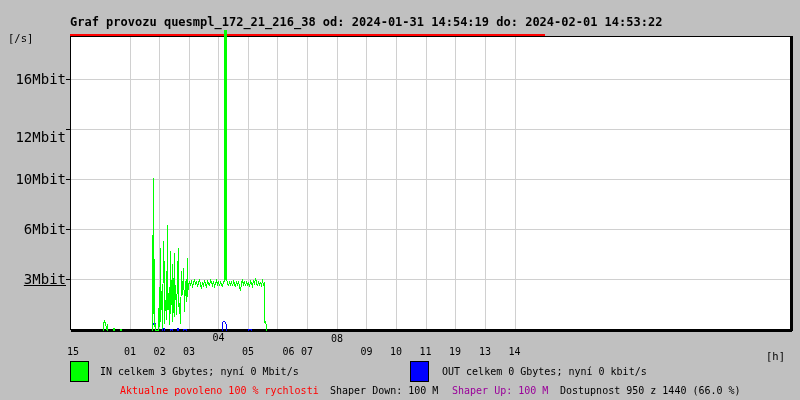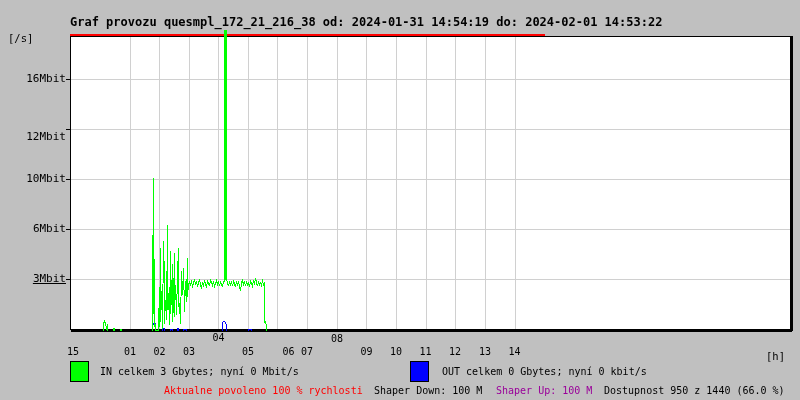--- a/index.html
+++ b/index.html
@@ -6,31 +6,31 @@
   body{
     width:800px;height:400px;
     background:#c0c0c0;
     font-family:"DejaVu Sans Mono","Liberation Mono",monospace;
     position:relative;overflow:hidden;
   }
   .abs{position:absolute;white-space:pre;}
   #title{left:70px;top:15px;font-size:12px;font-weight:bold;color:#000;letter-spacing:0;}
   #yunit{left:8px;top:32px;font-size:10.5px;color:#000;}
   #xunit{left:766px;top:350px;font-size:10.5px;color:#000;}
-  .ylab{width:58px;text-align:right;font-size:11px;color:#000;line-height:12px;}
+  .ylab{width:58px;text-align:right;font-size:14px;color:#000;line-height:12px;}
   .xlab{font-size:10px;color:#000;line-height:12px;transform:translateX(-50%);}
   .ytick{width:4px;height:1px;background:#000;}
   #chart{left:70px;top:30px;}
   .sw{width:19px;height:21px;border:1px solid #000;box-sizing:border-box;}
   #sw-in{left:70px;top:361px;}
   #sw-out{left:410px;top:361px;}
   .leg{font-size:10px;color:#000;line-height:12px;}
   #leg-in{left:100px;top:366px;}
   #leg-out{left:442px;top:366px;}
-  .st{font-size:10px;line-height:12px;margin-left:44px;}
+  .st{font-size:10px;line-height:12px;}
   #st-allowed{left:120px;top:385px;color:#ff0000;}
   #st-down{left:330px;top:385px;color:#000;}
   #st-up{left:452px;top:385px;color:#990099;}
   #st-avail{left:560px;top:385px;color:#000;}
 </style>
 </head>
 <body>
 
 <div id="title" class="abs">Graf provozu quesmpl_172_21_216_38 od: 2024-01-31 14:54:19 do: 2024-02-01 14:53:22</div>
 <div id="yunit" class="abs">[/s]</div>
@@ -56,21 +56,21 @@
     <div class="abs xlab" style="left: 159.5px; top: 346px;">02</div>
     <div class="abs xlab" style="left: 189px; top: 346px;">03</div>
     <div class="abs xlab" style="left: 218.5px; top: 332px;">04</div>
     <div class="abs xlab" style="left: 248px; top: 346px;">05</div>
     <div class="abs xlab" style="left: 277.5px; top: 346px; margin-left: 11px;">06</div>
     <div class="abs xlab" style="left: 307px; top: 346px;">07</div>
     <div class="abs xlab" style="left: 337px; top: 333px;">08</div>
     <div class="abs xlab" style="left: 366.5px; top: 346px;">09</div>
     <div class="abs xlab" style="left: 396px; top: 346px;">10</div>
     <div class="abs xlab" style="left: 425.5px; top: 346px;">11</div>
-    <div class="abs xlab" style="left: 455px; top: 346px;">12</div>
+    <div class="abs xlab" style="left: 455px; top: 346px;">19</div>
     <div class="abs xlab" style="left: 485px; top: 346px;">13</div>
     <div class="abs xlab" style="left: 514.5px; top: 346px;">14</div>
   </div>
 
 <svg id="chart" class="abs" width="724" height="304">
     <rect x="0" y="6" width="721" height="294" fill="#ffffff" shape-rendering="crispEdges"></rect>
     <line x1="1" y1="49.5" x2="720" y2="49.5" stroke="#d0d0d0" stroke-width="1" shape-rendering="crispEdges"></line>
     <line x1="1" y1="99.5" x2="720" y2="99.5" stroke="#d0d0d0" stroke-width="1" shape-rendering="crispEdges"></line>
     <line x1="1" y1="149.5" x2="720" y2="149.5" stroke="#d0d0d0" stroke-width="1" shape-rendering="crispEdges"></line>
     <line x1="1" y1="199.5" x2="720" y2="199.5" stroke="#d0d0d0" stroke-width="1" shape-rendering="crispEdges"></line>

